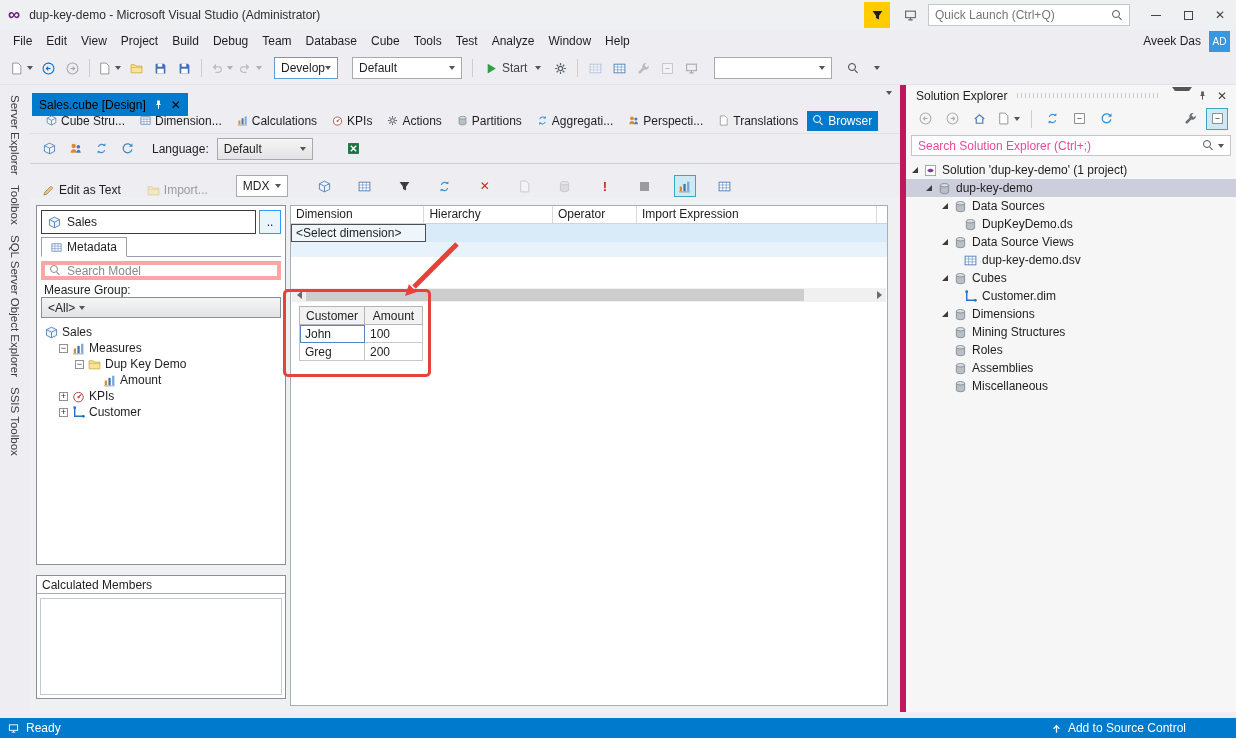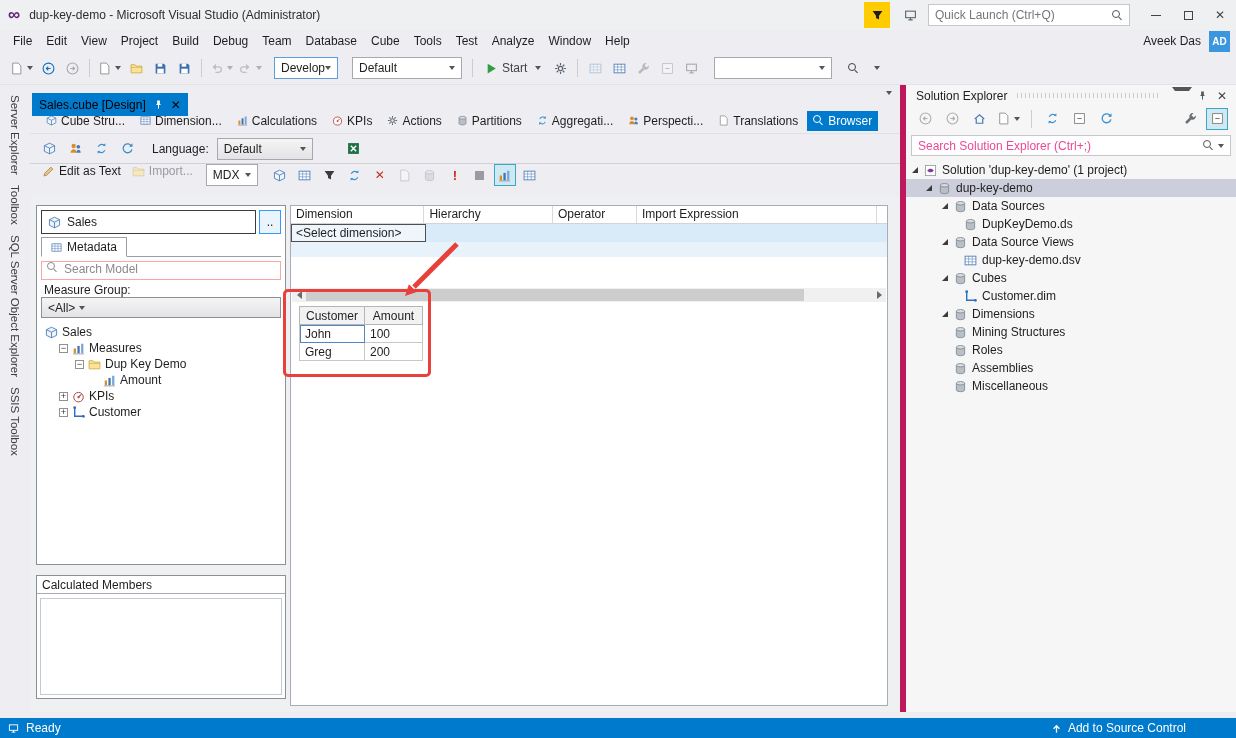--- a/index.html
+++ b/index.html
@@ -21,21 +21,21 @@
 .quicklaunch{width:202px;height:22px;background:#fff;border:1px solid #c6c6cc;display:flex;align-items:center;padding:0 6px;color:#767676;margin-right:10px}
 .quicklaunch .mag{margin-left:auto;color:#555}
 .winbtn{width:32px;height:30px;display:flex;align-items:center;justify-content:center;color:#444}
 .minline{width:10px;height:1px;background:#444;display:block}
 .maxbox{width:9px;height:9px;border:1px solid #444;display:block}
 .xglyph::before{content:"✕";font-size:12px}
 
 .menubar{position:absolute;left:0;top:30px;width:1236px;height:22px;display:flex;align-items:center;padding-left:6px;background:#eeeef2}
 .mi{padding:3px 7px}
 .menu-right{margin-left:auto;display:flex;align-items:center;gap:8px;padding-right:6px}
-.avatar{width:21px;height:21px;background:#3a96dd;color:#fff;display:flex;align-items:center;justify-content:center;font-size:10px;font-weight:bold}
+.avatar{width:21px;height:21px;background:#3a96dd;color:#fff;display:flex;align-items:center;justify-content:center;font-size:10px;font-weight:normal}
 
 .toolbar{position:absolute;left:0;top:52px;width:1236px;height:33px;display:flex;align-items:center;padding-left:8px;gap:2px;background:#eeeef2;border-bottom:1px solid #e2e3ea}
 .tbtn{min-width:22px;height:22px;display:inline-flex;align-items:center;justify-content:center;color:#424242;padding:0 2px}
 .tbtn.dis{opacity:.4}
 .tsep{width:1px;height:18px;background:#ccccd5;margin:0 4px;flex:none}
 .combo{height:22px;background:#fff;border:1px solid #a8a8b0;display:inline-flex;align-items:center;padding:0 6px;flex:none}
 .combo .dd{margin-left:auto}
 .combo.focusc{border-color:#5c9fd8}
 .graycombo{background:linear-gradient(#f5f5f5,#e3e3e6)}
 .startbtn{gap:4px;padding:0 6px}
@@ -46,33 +46,33 @@
 .sidestrip{position:absolute;left:0;top:85px;width:30px;height:633px;background:#eeeef2}
 .vtab{writing-mode:vertical-rl;display:block;margin:10px auto 0;color:#3d3d3d;font-size:11.5px}
 
 .docregion{position:absolute;left:30px;top:85px;width:870px;height:627px;background:#eeeef2}
 .doctab{position:absolute;left:2px;top:8px;height:23px;background:#007acc;color:#000000;display:inline-flex;align-items:center;padding:0 7px;gap:7px}
 .docoverflow{position:absolute;right:8px;top:6px}
 .dtabs{position:absolute;left:0;top:23px;width:100%;height:25px;display:flex;align-items:center;gap:3px;padding-left:10px}
 .dtab{display:inline-flex;align-items:center;gap:4px;padding:3px 6px}
 .dtab.active{background:#007acc;color:#fff}
 .bbar{position:absolute;left:0;top:48px;width:100%;height:30px;display:flex;align-items:center;gap:4px;padding-left:8px;border-top:1px solid #e0e1e6}
-.qbar{position:absolute;left:0;top:78px;width:100%;height:34px;display:flex;align-items:flex-start;gap:3px;padding-left:8px;border-top:1px solid #d0d1d8}
+.qbar{position:absolute;left:0;top:78px;width:100%;height:34px;display:flex;align-items:flex-end;gap:18px;padding-left:8px;border-top:1px solid #d0d1d8}
 .qlabel{display:inline-flex;align-items:center;gap:4px;padding:0 4px}
 .qlabel.dis{color:#9a9aa0}
 .pressed{border:1px solid #3ba7c4;background:#cfe9f3}
 .content{position:absolute;left:0;top:112px;width:100%;height:515px;background:#eff0f1}
 
 .metapanel{position:absolute;left:6px;top:8px;width:250px;height:360px;background:#fff;border:1px solid #8a8f98}
 .cubebar{position:absolute;left:4px;top:4px;right:4px;height:24px;display:flex;align-items:center}
 .cubefield{flex:1;height:24px;border:1px solid #3c3c3c;display:flex;align-items:center;gap:6px;padding:0 6px;background:#fff}
 .morebtn{width:22px;height:24px;border:1px solid #3399ff;background:#eaf4fc;display:flex;align-items:center;justify-content:center;margin-left:3px}
 .mtab{position:absolute;left:4px;top:31px;height:20px;display:inline-flex;align-items:center;gap:5px;padding:0 9px;border:1px solid #9aa0a8;border-bottom-color:#fff;background:#fff;z-index:2}
 .mtabrule{position:absolute;left:4px;right:4px;top:50px;height:1px;background:#9aa0a8}
-.msearch{position:absolute;left:4px;top:55px;right:4px;height:19px;border:1px solid #fca5a5;display:flex;align-items:flex-start;gap:6px;padding:0 5px;color:#8a8a8a}
+.msearch{position:absolute;left:4px;top:55px;right:4px;height:19px;border:4px solid #fca5a5;display:flex;align-items:center;gap:6px;padding:0 5px;color:#8a8a8a}
 .mglabel{position:absolute;left:7px;top:77px}
 .mgcombo{position:absolute;left:4px;top:91px;right:4px;height:21px;border:1px solid #8a8f98;display:flex;align-items:center;padding:0 6px;background:linear-gradient(#f5f5f5,#e3e3e6)}
 .mtree{position:absolute;left:4px;top:118px;right:4px;bottom:4px}
 .trow{height:16px;display:flex;align-items:center;gap:4px;white-space:nowrap}
 .eb{width:9px;height:9px;border:1px solid #919191;background:#fff;display:inline-flex;align-items:center;justify-content:center;font-size:9px;line-height:7px;color:#333;flex:none}
 .eb.minus::before{content:"−"}
 .eb.plus::before{content:"+"}
 
 .calcpanel{position:absolute;left:6px;top:378px;width:250px;height:124px;background:#fff;border:1px solid #8a8f98}
 .calch{height:18px;padding:2px 5px;border-bottom:1px solid #a8adb5}

